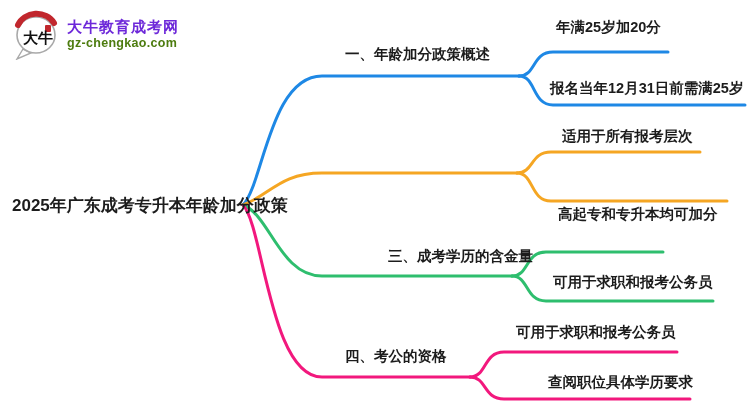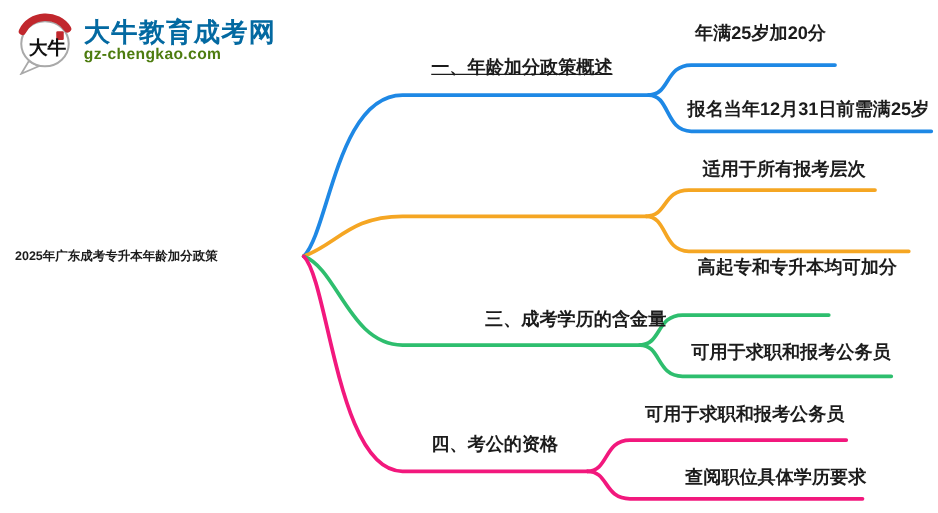--- a/index.html
+++ b/index.html
@@ -11,31 +11,31 @@
     font-family:"Liberation Sans","DejaVu Sans",sans-serif;
   }
   svg.links{position:absolute;left:0;top:0;width:750px;height:410px;}
   .node{
     position:absolute;
     white-space:nowrap;
     color:#1c1c1c;
     font-weight:600;
     line-height:20px;
   }
-  .root-node{font-size:10px;font-weight:700;}
+  .root-node{font-size:17px;font-weight:700;}
   .branch-node{font-size:14.5px;font-weight:700;}
   .leaf-node{font-size:14.5px;font-weight:600;}
   .logo{
     position:absolute;left:12px;top:8px;
     display:flex;align-items:center;gap:7px;
   }
   .logo-mark{width:48px;height:52px;}
   .logo-text{display:flex;flex-direction:column;justify-content:center;}
   .logo-title{
-    font-size:21px;font-weight:700;color:#0369a1;letter-spacing:1px;line-height:19px;
+    font-size:15px;font-weight:700;color:#6d28d9;letter-spacing:1px;line-height:19px;
   }
   .logo-domain{
     font-size:12.5px;font-weight:700;color:#4d7c0f;line-height:15px;letter-spacing:.3px;
   }
 </style>
 </head>
 <body>
 
 <div class="stage">
 
@@ -67,21 +67,21 @@
       <text x="11" y="35" font-size="15" font-weight="bold" fill="#111111">大牛</text>
     </svg>
     <div class="logo-text">
       <div class="logo-title">大牛教育成考网</div>
       <div class="logo-domain">gz-chengkao.com</div>
     </div>
   </header>
 
   <div class="node root-node" style="left:12px;top:196px;">2025年广东成考专升本年龄加分政策</div>
 
-  <div class="node branch-node" style="left:345px;top:44px;text-decoration:underline;">一、年龄加分政策概述</div>
+  <div class="node branch-node" style="left:345px;top:44px;">一、年龄加分政策概述</div>
   <div class="node leaf-node" style="left:556px;top:17px;">年满25岁加20分</div>
   <div class="node leaf-node" style="left:550px;top:78px;">报名当年12月31日前需满25岁</div>
 
   <div class="node leaf-node" style="left:562px;top:126px;">适用于所有报考层次</div>
   <div class="node leaf-node" style="left:558px;top:172px;margin-top:32px;">高起专和专升本均可加分</div>
 
   <div class="node branch-node" style="left:345px;top:246px;margin-left:43px;">三、成考学历的含金量</div>
   <div class="node branch-node" style="left:345px;top:346px;">四、考公的资格</div>
 
   <div class="node leaf-node" style="left:553px;top:272px;">可用于求职和报考公务员</div>

